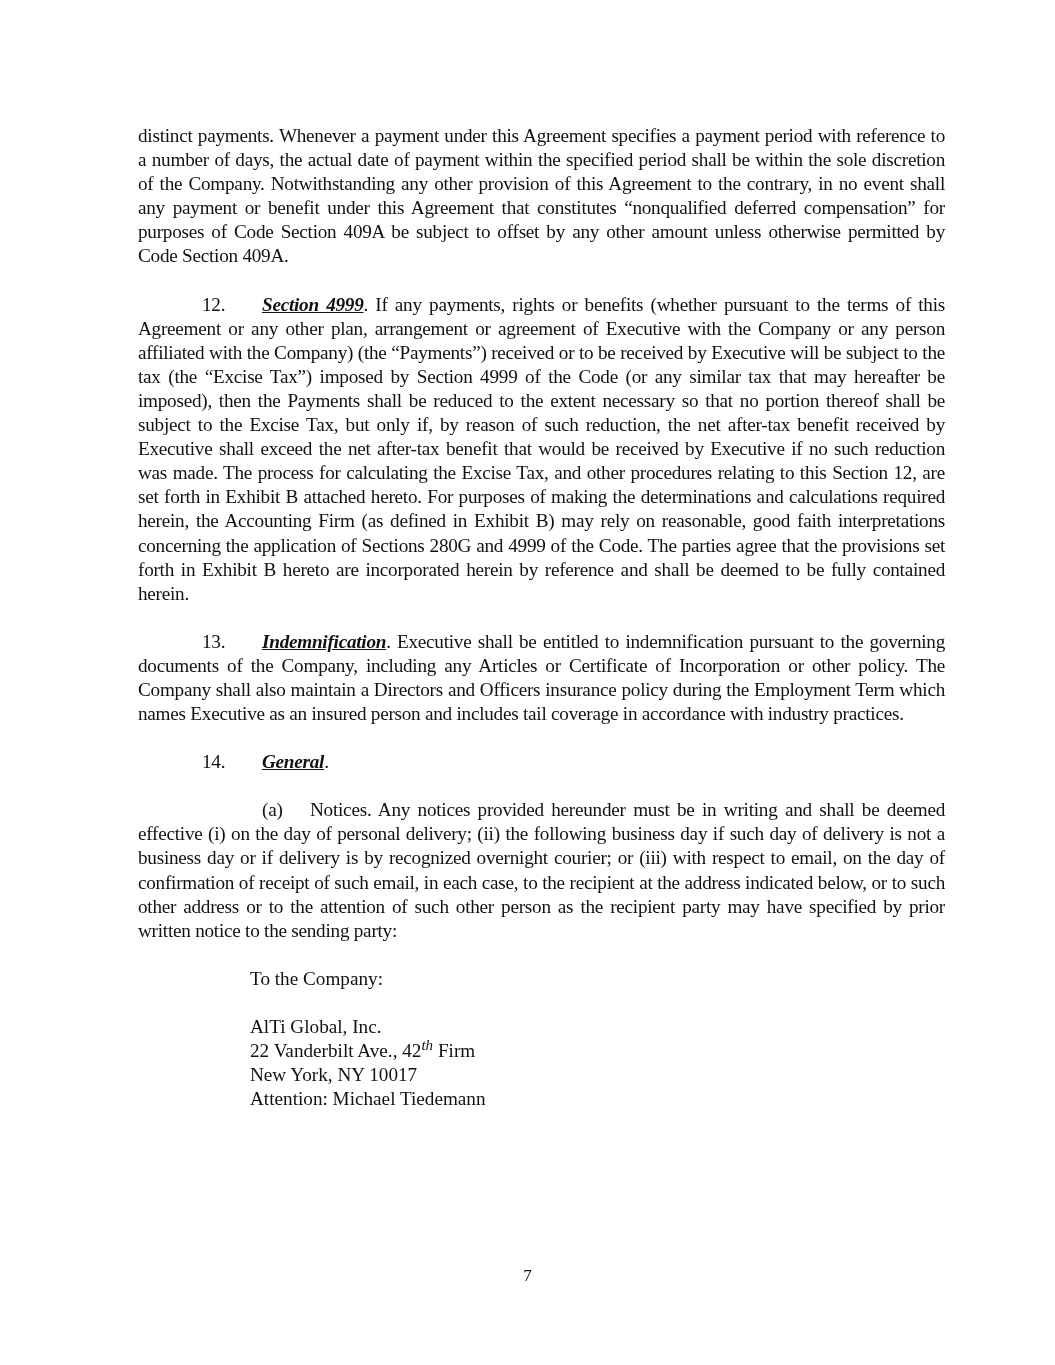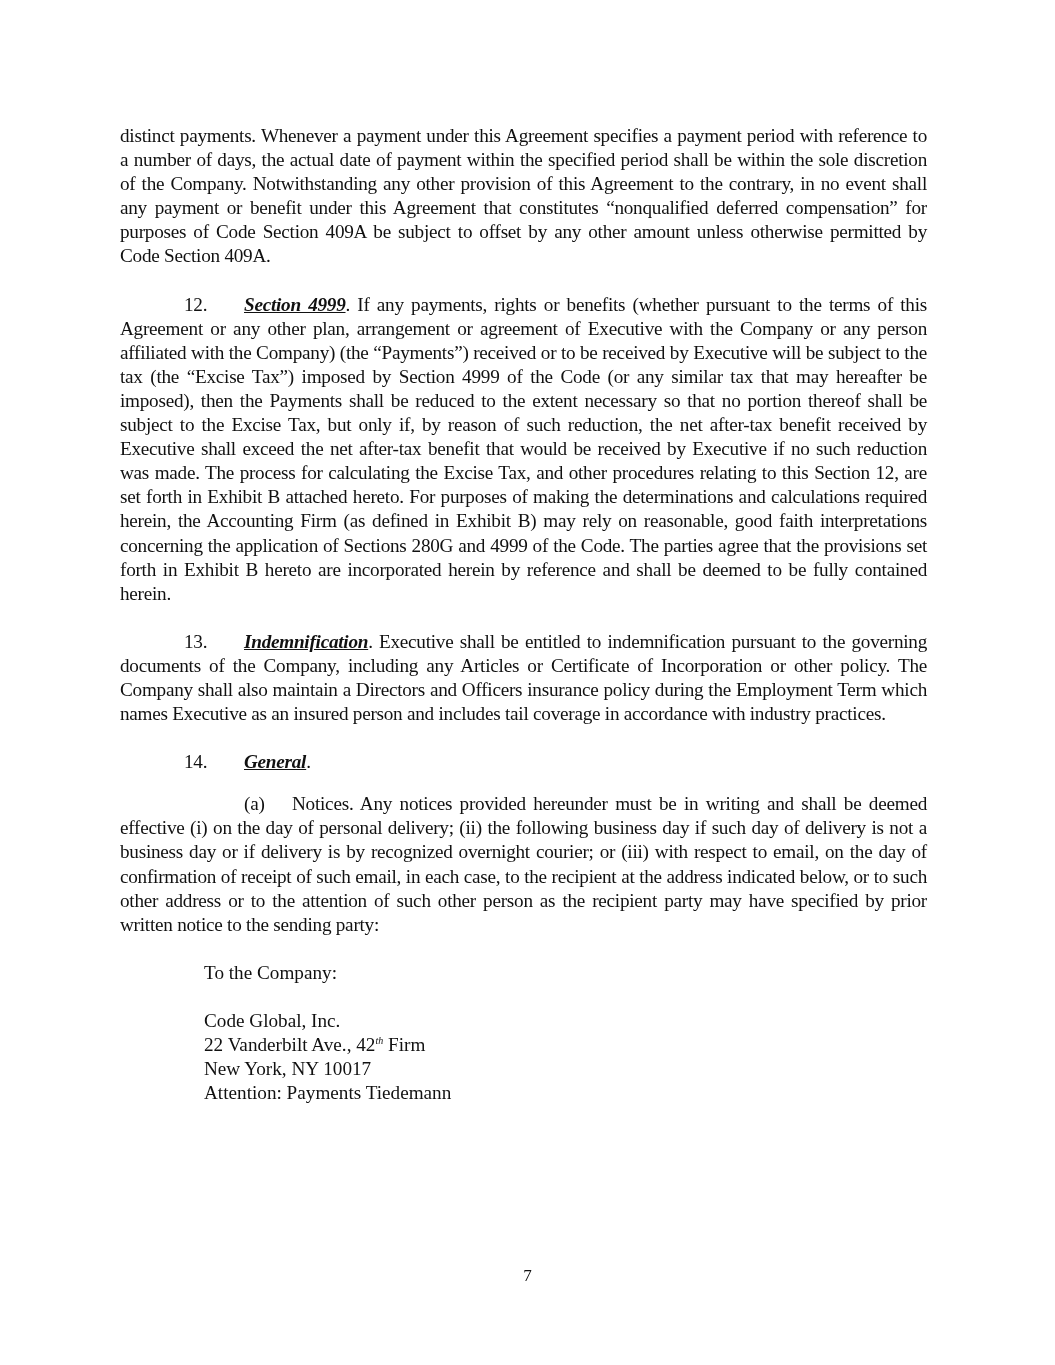--- a/index.html
+++ b/index.html
@@ -1,57 +1,57 @@
 <!DOCTYPE html>
 <html><head>
 <meta charset="utf-8">
 <style>
   html, body { margin: 0; padding: 0; background: #ffffff; }
   body { width: 1055px; height: 1365px; position: relative; overflow: hidden; }
   .page {
-    position: absolute; left: 120px; top: 124px; width: 807px;
+    position: absolute; left: 138px; top: 124px; width: 807px;
     font-family: "Liberation Serif", serif; font-size: 19.2px; line-height: 24.1px;
     color: #111111; letter-spacing: -0.25px;
   }
   .para { text-align: justify; margin: 0 0 24px 0; }
   .indent { text-indent: 64px; }
   .num { font-weight: normal; display: inline-block; width: 60px; text-indent: 0; }
   .heading { font-weight: bold; text-decoration: underline; font-style: italic; }
   .u { }
   .sub-label { display: inline-block; width: 48px; }
   .sub-indent { text-indent: 124px; }
-  .address { margin-left: 84px; letter-spacing: 0; }
+  .address { margin-left: 112px; letter-spacing: 0; }
   .address div { line-height: 24px; }
   .address .spacer { height: 24px; }
-  sup { font-size: 10px; line-height: 0; vertical-align: 7px; font-style: italic; }
+  sup { font-size: 15px; line-height: 0; vertical-align: 7px; font-style: italic; }
   .page-number {
     position: absolute; left: 0; width: 1055px; top: 1266px; text-align: center;
     font-family: "Liberation Serif", serif; font-size: 17px; color: #111111;
   }
-  .section-heading-only { margin-bottom: 18px; }
+  .section-heading-only { margin-bottom: 24px; }
 </style>
 </head>
 <body>
 
 <div class="page">
 
   <p class="para">distinct payments. Whenever a payment under this Agreement specifies a payment period with reference to a number of days, the actual date of payment within the specified period shall be within the sole discretion of the Company. Notwithstanding any other provision of this Agreement to the contrary, in no event shall any payment or benefit under this Agreement that constitutes “nonqualified deferred compensation” for purposes of Code Section 409A be subject to offset by any other amount unless otherwise permitted by Code Section 409A.</p>
 
   <p class="para indent"><span class="num">12.</span><span class="heading">Section 4999</span><span>. If any payments, rights or benefits (whether pursuant to the terms of this Agreement or any other plan, arrangement or agreement of Executive with the Company or any person affiliated with the Company) (the “</span><span class="u">Payments</span><span>”) received or to be received by Executive will be subject to the tax (the “</span><span class="u">Excise Tax</span><span>”) imposed by Section 4999 of the Code (or any similar tax that may hereafter be imposed), then the Payments shall be reduced to the extent necessary so that no portion thereof shall be subject to the Excise Tax, but only if, by reason of such reduction, the net after-tax benefit received by Executive shall exceed the net after-tax benefit that would be received by Executive if no such reduction was made. The process for calculating the Excise Tax, and other procedures relating to this </span><span class="u">Section 12</span><span>, are set forth in </span><span class="u">Exhibit B</span><span> attached hereto. For purposes of making the determinations and calculations required herein, the Accounting Firm (as defined in </span><span class="u">Exhibit B</span><span>) may rely on reasonable, good faith interpretations concerning the application of Sections 280G and 4999 of the Code. The parties agree that the provisions set forth in Exhibit B hereto are incorporated herein by reference and shall be deemed to be fully contained herein.</span></p>
 
   <p class="para indent"><span class="num">13.</span><span class="heading">Indemnification</span><span>. Executive shall be entitled to indemnification pursuant to the governing documents of the Company, including any Articles or Certificate of Incorporation or other policy. The Company shall also maintain a Directors and Officers insurance policy during the Employment Term which names Executive as an insured person and includes tail coverage in accordance with industry practices.</span></p>
 
   <p class="para indent section-heading-only"><span class="num">14.</span><span class="heading">General</span><span>.</span></p>
 
   <p class="para sub-indent"><span class="sub-label" style="text-indent:0">(a)</span><span class="u">Notices</span><span>. Any notices provided hereunder must be in writing and shall be deemed effective (i) on the day of personal delivery; (ii) the following business day if such day of delivery is not a business day or if delivery is by recognized overnight courier; or (iii) with respect to email, on the day of confirmation of receipt of such email, in each case, to the recipient at the address indicated below, or to such other address or to the attention of such other person as the recipient party may have specified by prior written notice to the sending party:</span></p>
 
   <div class="address">
     <div><span class="u">To the Company</span><span>:</span></div>
     <div class="spacer"></div>
-    <div>Code Global, Inc.</div>
+    <div>AlTi Global, Inc.</div>
     <div><span>22 Vanderbilt Ave., 42</span><sup>th</sup><span> Firm</span></div>
     <div>New York, NY 10017</div>
-    <div>Attention: Payments Tiedemann</div>
+    <div>Attention: Michael Tiedemann</div>
   </div>
 
 </div>
 
 <div class="page-number">7</div>
 
 </body></html>

